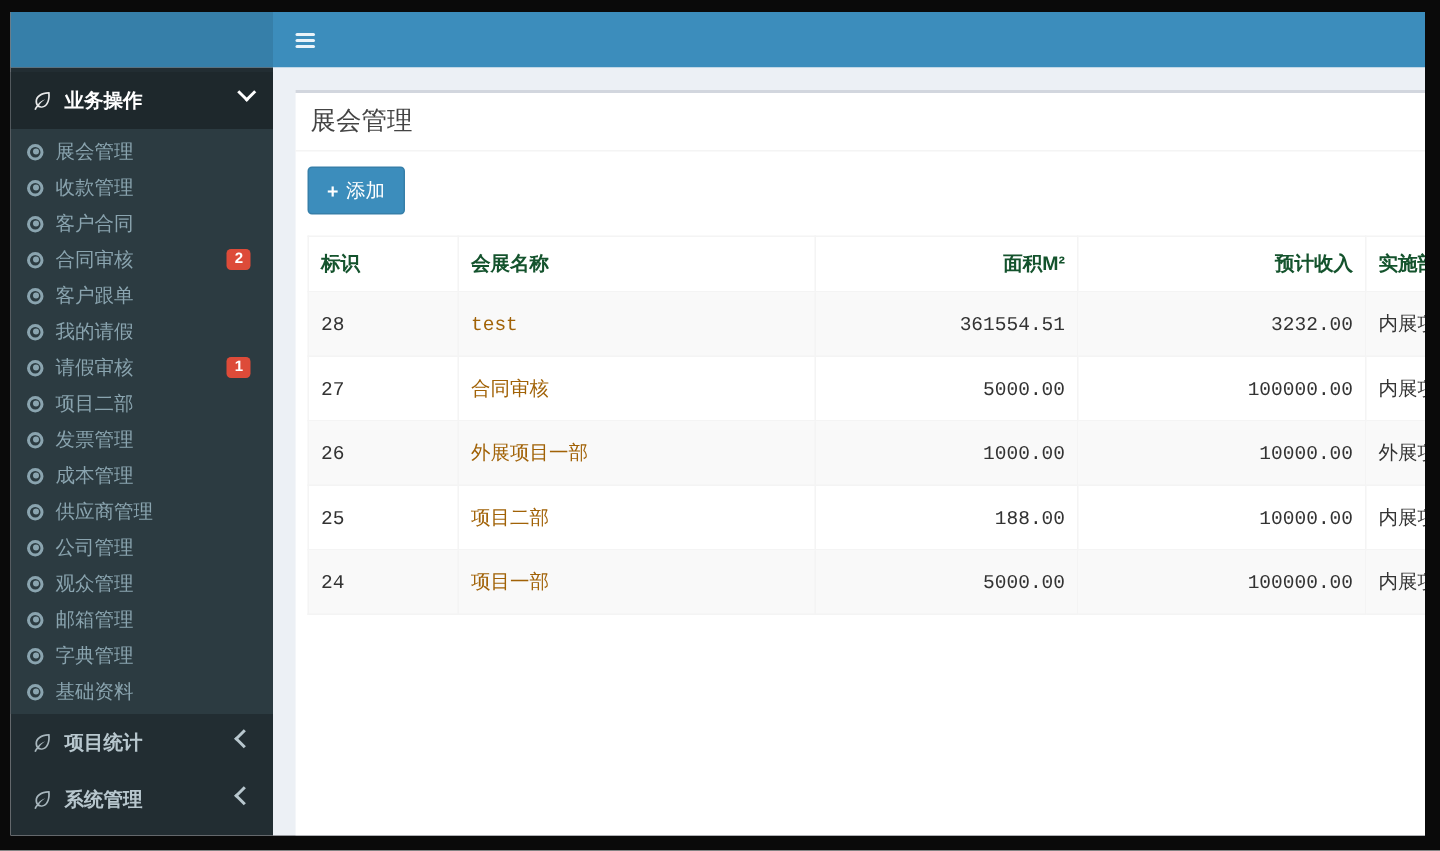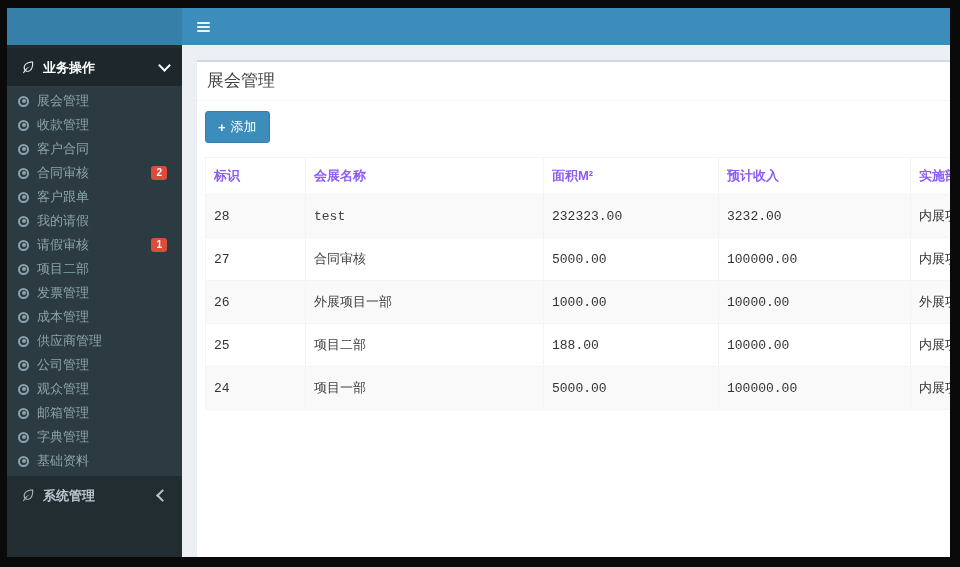--- a/index.html
+++ b/index.html
@@ -20,21 +20,21 @@
     width:42px;height:37px;border:0;background:transparent;cursor:pointer;
     display:flex;flex-direction:column;justify-content:center;align-items:center;gap:2px;
   }
   .hamburger .bar{width:13px;height:2px;background:#eaf3f9;border-radius:1px;}
   
   .sidebar{
     position:absolute;left:0;top:37px;bottom:0;width:175px;
     background:#222d32;padding-top:3px;box-sizing:border-box;
   }
   .tree-header{
-    display:flex;align-items:center;padding:12px 13px 12px 14px;
+    display:flex;align-items:flex-start;padding:12px 13px 12px 14px;
     color:#b8c7ce;font-size:13px;font-weight:bold;cursor:pointer;line-height:13px;
   }
   .tree-header.open{background:#1e282c;color:#fff;}
   .leaf-icon{width:14px;height:14px;margin-right:8px;flex:0 0 auto;display:inline-block;}
   .leaf-icon svg{width:14px;height:14px;display:block;fill:currentColor;opacity:.9;}
   .chev{margin-left:auto;width:7px;height:7px;border-style:solid;border-color:currentColor;
         border-width:0;flex:0 0 auto;}
   .chev-down{border-right-width:2px;border-bottom-width:2px;transform:rotate(45deg);margin-top:-3px;}
   .chev-left{border-left-width:2px;border-bottom-width:2px;transform:rotate(45deg);margin-right:2px;}
   .tree-menu{list-style:none;margin:0;padding:3px 0;background:#2c3b41;}
@@ -65,25 +65,25 @@
   .box-body{padding:8px;}
   .btn-add{
     display:inline-flex;align-items:center;gap:5px;background:#3c8dbc;border:1px solid #367fa9;
     color:#fff;font-size:13px;padding:6px 12px;border-radius:3px;cursor:pointer;
     font-family:inherit;margin:2px 0 14px 0;
   }
   .btn-add .plus{font-weight:bold;font-size:13px;line-height:13px;}
   
   table.grid{border-collapse:collapse;table-layout:fixed;width:825px;font-size:13px;color:#333;}
   table.grid th,table.grid td{border:1px solid #f4f4f4;text-align:left;white-space:nowrap;overflow:hidden;}
-  table.grid th{padding:9px 8px;font-weight:bold;color:#8b5cf6;}
+  table.grid th{padding:9px 8px;font-weight:bold;color:#14532d;}
   table.grid td{padding:12px 8px;font-family:Liberation Mono, monospace;}
-  table.grid .al-right{}
+  table.grid .al-right{text-align:right;}
   table.grid tbody tr:nth-child(odd){background:#f9f9f9;}
-  a.link{color:#404040;text-decoration:none;cursor:pointer;}
+  a.link{color:#a16207;text-decoration:none;cursor:pointer;}
 </style>
 </head>
 <body>
 
 <div class="screen">
 
   <header class="navbar">
     <div class="navbar-logo"></div>
     <div class="navbar-main">
       <button class="hamburger" aria-label="toggle sidebar">
@@ -166,20 +166,29 @@
           </li>
           <li class="tree-item">
             <span class="bullet"></span>
             <span>字典管理</span>
           </li>
           <li class="tree-item">
             <span class="bullet"></span>
             <span>基础资料</span>
           </li>
         </ul>
+        <div class="tree-header">
+          <span class="leaf-icon">
+            <svg viewBox="0 0 16 16" xmlns="http://www.w3.org/2000/svg">
+              <path d="M13.8 1.6C7.4 1.4 3.1 4.6 3 8.6c-.05 1.7.7 2.9 1 3.4-.8.8-1.5 1.8-1.8 2.8l1.2.4c.3-.9.8-1.7 1.4-2.3.9.5 2.3.9 3.9.5 4.1-1 5.9-6.4 5.1-11.8zM5.8 11.7c.9-1.6 2.4-3.2 4.7-4.7-2.7.9-4.5 2.3-5.6 3.8-.3-.5-.6-1.3-.6-2.2.1-2.9 3.3-5.5 8.3-5.7.5 4.4-1 8.6-4.2 9.5-1.1.3-2-.2-2.6-.7z"></path>
+            </svg>
+          </span>
+          <span class="sec-label">项目统计</span>
+          <span class="chev chev-left"></span>
+        </div>
         <div class="tree-header">
           <span class="leaf-icon">
             <svg viewBox="0 0 16 16" xmlns="http://www.w3.org/2000/svg">
               <path d="M13.8 1.6C7.4 1.4 3.1 4.6 3 8.6c-.05 1.7.7 2.9 1 3.4-.8.8-1.5 1.8-1.8 2.8l1.2.4c.3-.9.8-1.7 1.4-2.3.9.5 2.3.9 3.9.5 4.1-1 5.9-6.4 5.1-11.8zM5.8 11.7c.9-1.6 2.4-3.2 4.7-4.7-2.7.9-4.5 2.3-5.6 3.8-.3-.5-.6-1.3-.6-2.2.1-2.9 3.3-5.5 8.3-5.7.5 4.4-1 8.6-4.2 9.5-1.1.3-2-.2-2.6-.7z"></path>
             </svg>
           </span>
           <span class="sec-label">系统管理</span>
           <span class="chev chev-left"></span>
         </div>
       </nav>
@@ -209,21 +218,21 @@
                 <th>会展名称</th>
                 <th class="al-right">面积M²</th>
                 <th class="al-right">预计收入</th>
                 <th>实施部门</th>
               </tr>
           </thead>
           <tbody id="tbody">
               <tr>
                 <td>28</td>
                 <td><a class="link">test</a></td>
-                <td class="al-right">232323.00</td>
+                <td class="al-right">361554.51</td>
                 <td class="al-right">3232.00</td>
                 <td>内展项目</td>
               </tr>
               <tr>
                 <td>27</td>
                 <td><a class="link">合同审核</a></td>
                 <td class="al-right">5000.00</td>
                 <td class="al-right">100000.00</td>
                 <td>内展项目</td>
               </tr>

